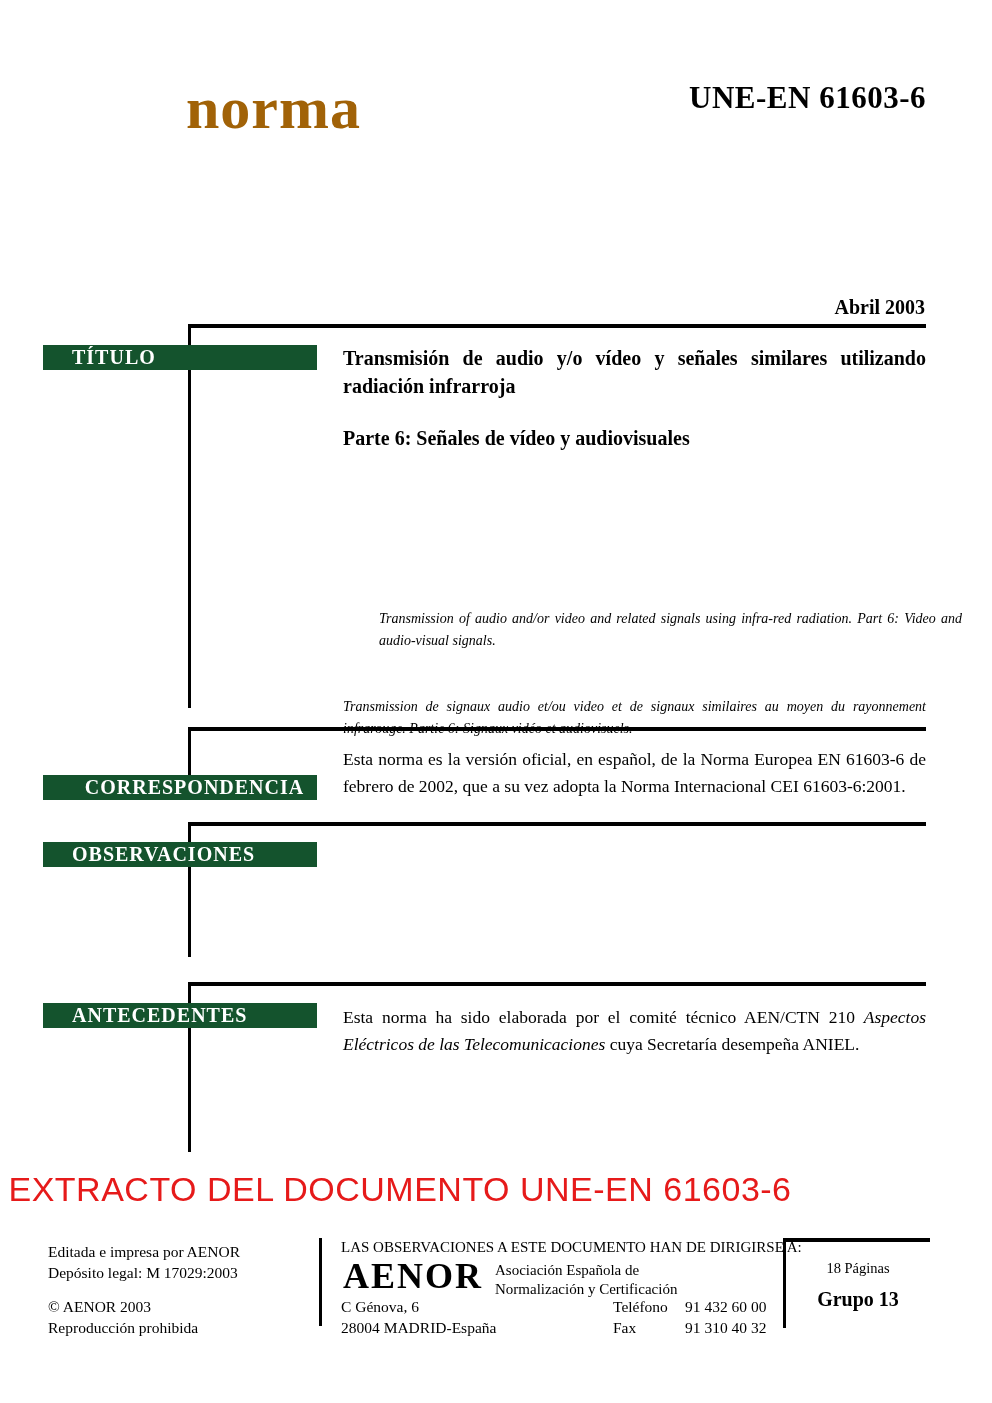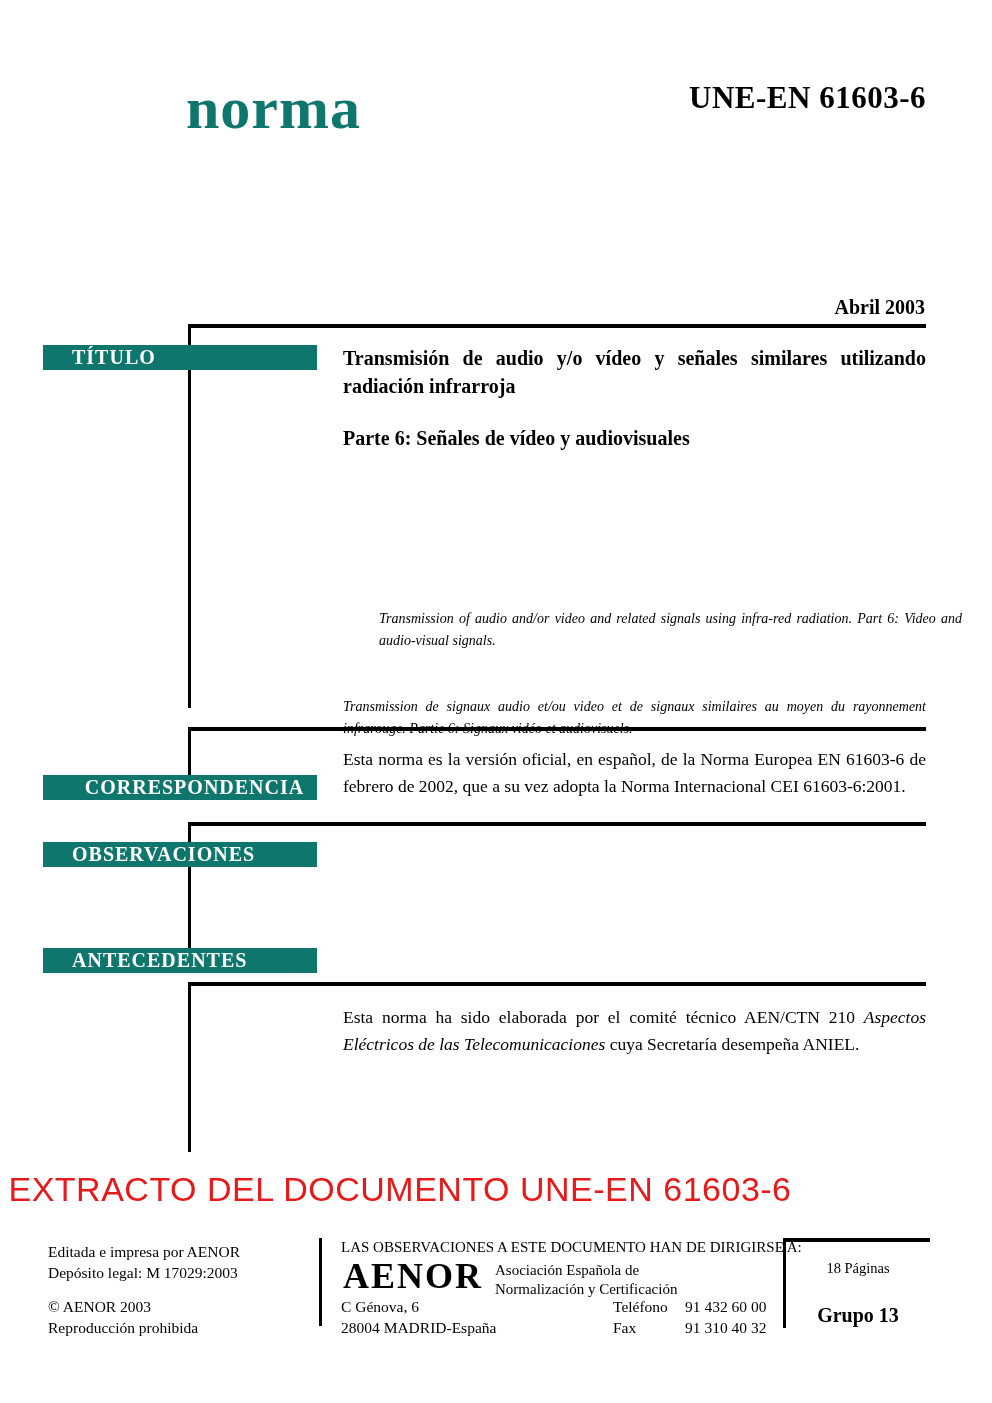--- a/index.html
+++ b/index.html
@@ -10,37 +10,37 @@
     background:#ffffff;
     font-family:"Liberation Serif", serif;
     color:#000;
     overflow:hidden;
   }
 
   
   .logo {
     position:absolute; left:186px; top:76px;
     font-size:60px; font-weight:bold; line-height:64px;
-    color:#0f766e; letter-spacing:1px;
+    color:#a16207; letter-spacing:1px;
   }
   .doc-code {
     position:absolute; top:80px; right:66px;
     font-size:31px; font-weight:bold; letter-spacing:0.5px;
   }
   .date {
     position:absolute; top:296px; right:67px;
     font-size:20px; font-weight:bold;
   }
 
   
   .rule  { position:absolute; left:188px; width:738px; height:4px; background:#000; }
   .vline { position:absolute; left:188px; width:3px;  background:#000; }
   .bar {
     position:absolute; left:43px; width:274px; height:25px;
-    background:#0f766e; color:#fff;
+    background:#14532d; color:#fff;
     font-size:20px; font-weight:bold; letter-spacing:1px;
     line-height:25px; padding-left:29px; box-sizing:border-box;
   }
   .content { position:absolute; left:343px; width:583px; text-align:justify; }
   .title-main { font-size:20px; font-weight:bold; line-height:28px; }
   .trans { font-size:14px; font-style:italic; line-height:22px; }
   .body-text { font-size:17.5px; line-height:27px; }
   .body-text .it { font-style:italic; }
 
   
@@ -58,21 +58,21 @@
   .f-divider { position:absolute; left:319px; top:1238px; width:3px; height:88px; background:#000; }
   .f-notice { position:absolute; left:341px; top:1239px; font-size:15px; }
   .f-aenor  { position:absolute; left:343px; top:1255px; font-size:36px; font-weight:bold; letter-spacing:2px; }
   .f-org    { position:absolute; left:495px; top:1261px; font-size:15px; line-height:19px; }
   .f-addr   { position:absolute; left:341px; top:1296px; }
   .f-tel-labels { position:absolute; left:613px; top:1296px; }
   .f-tel-values { position:absolute; left:685px; top:1296px; }
   .f-box-top  { position:absolute; left:783px; top:1238px; width:147px; height:4px; background:#000; }
   .f-box-left { position:absolute; left:783px; top:1238px; width:3px; height:90px; background:#000; }
   .f-pages { position:absolute; left:786px; top:1260px; width:144px; text-align:center; font-size:14.5px; }
-  .f-group { position:absolute; left:786px; top:1288px; width:144px; text-align:center; font-size:20px; font-weight:bold;margin-top:16px; }
+  .f-group { position:absolute; left:786px; top:1288px; width:144px; text-align:center; font-size:20px; font-weight:bold; }
 </style>
 </head>
 <body>
 
 <div class="page">
 
   <div class="logo">
     <div>norma</div>
   </div>
   <div class="doc-code">UNE-EN 61603-6</div>
@@ -96,21 +96,21 @@
   <div class="content body-text" style="top:746px;">Esta norma es la versión oficial, en español, de la Norma Europea EN 61603-6 de febrero de 2002, que a su vez adopta la Norma Internacional CEI 61603-6:2001.</div>
 
   <div class="rule" style="top:822px;"></div>
   <div class="vline" style="top:822px; height:135px;"></div>
   <div class="bar" style="top:842px;">
     <span>OBSERVACIONES</span>
   </div>
 
   <div class="rule" style="top:982px;"></div>
   <div class="vline" style="top:982px; height:170px;"></div>
-  <div class="bar" style="top:948px;padding-left:29px;">
+  <div class="bar" style="top:1003px;padding-left:29px;">
     <span>ANTECEDENTES</span>
   </div>
   <div class="content body-text" style="top:1004px;">
     <span>Esta norma ha sido elaborada por el comité técnico AEN/CTN 210 </span><span class="it">Aspectos Eléctricos de las Telecomunicaciones</span><span> cuya Secretaría desempeña ANIEL.</span>
   </div>
 
   <div class="red-banner" id="red-banner" style="color: rgb(230, 26, 26);">EXTRACTO DEL DOCUMENTO UNE-EN 61603-6</div>
 
   <div class="f-left1 f-small">
     <div>Editada e impresa por AENOR</div>

